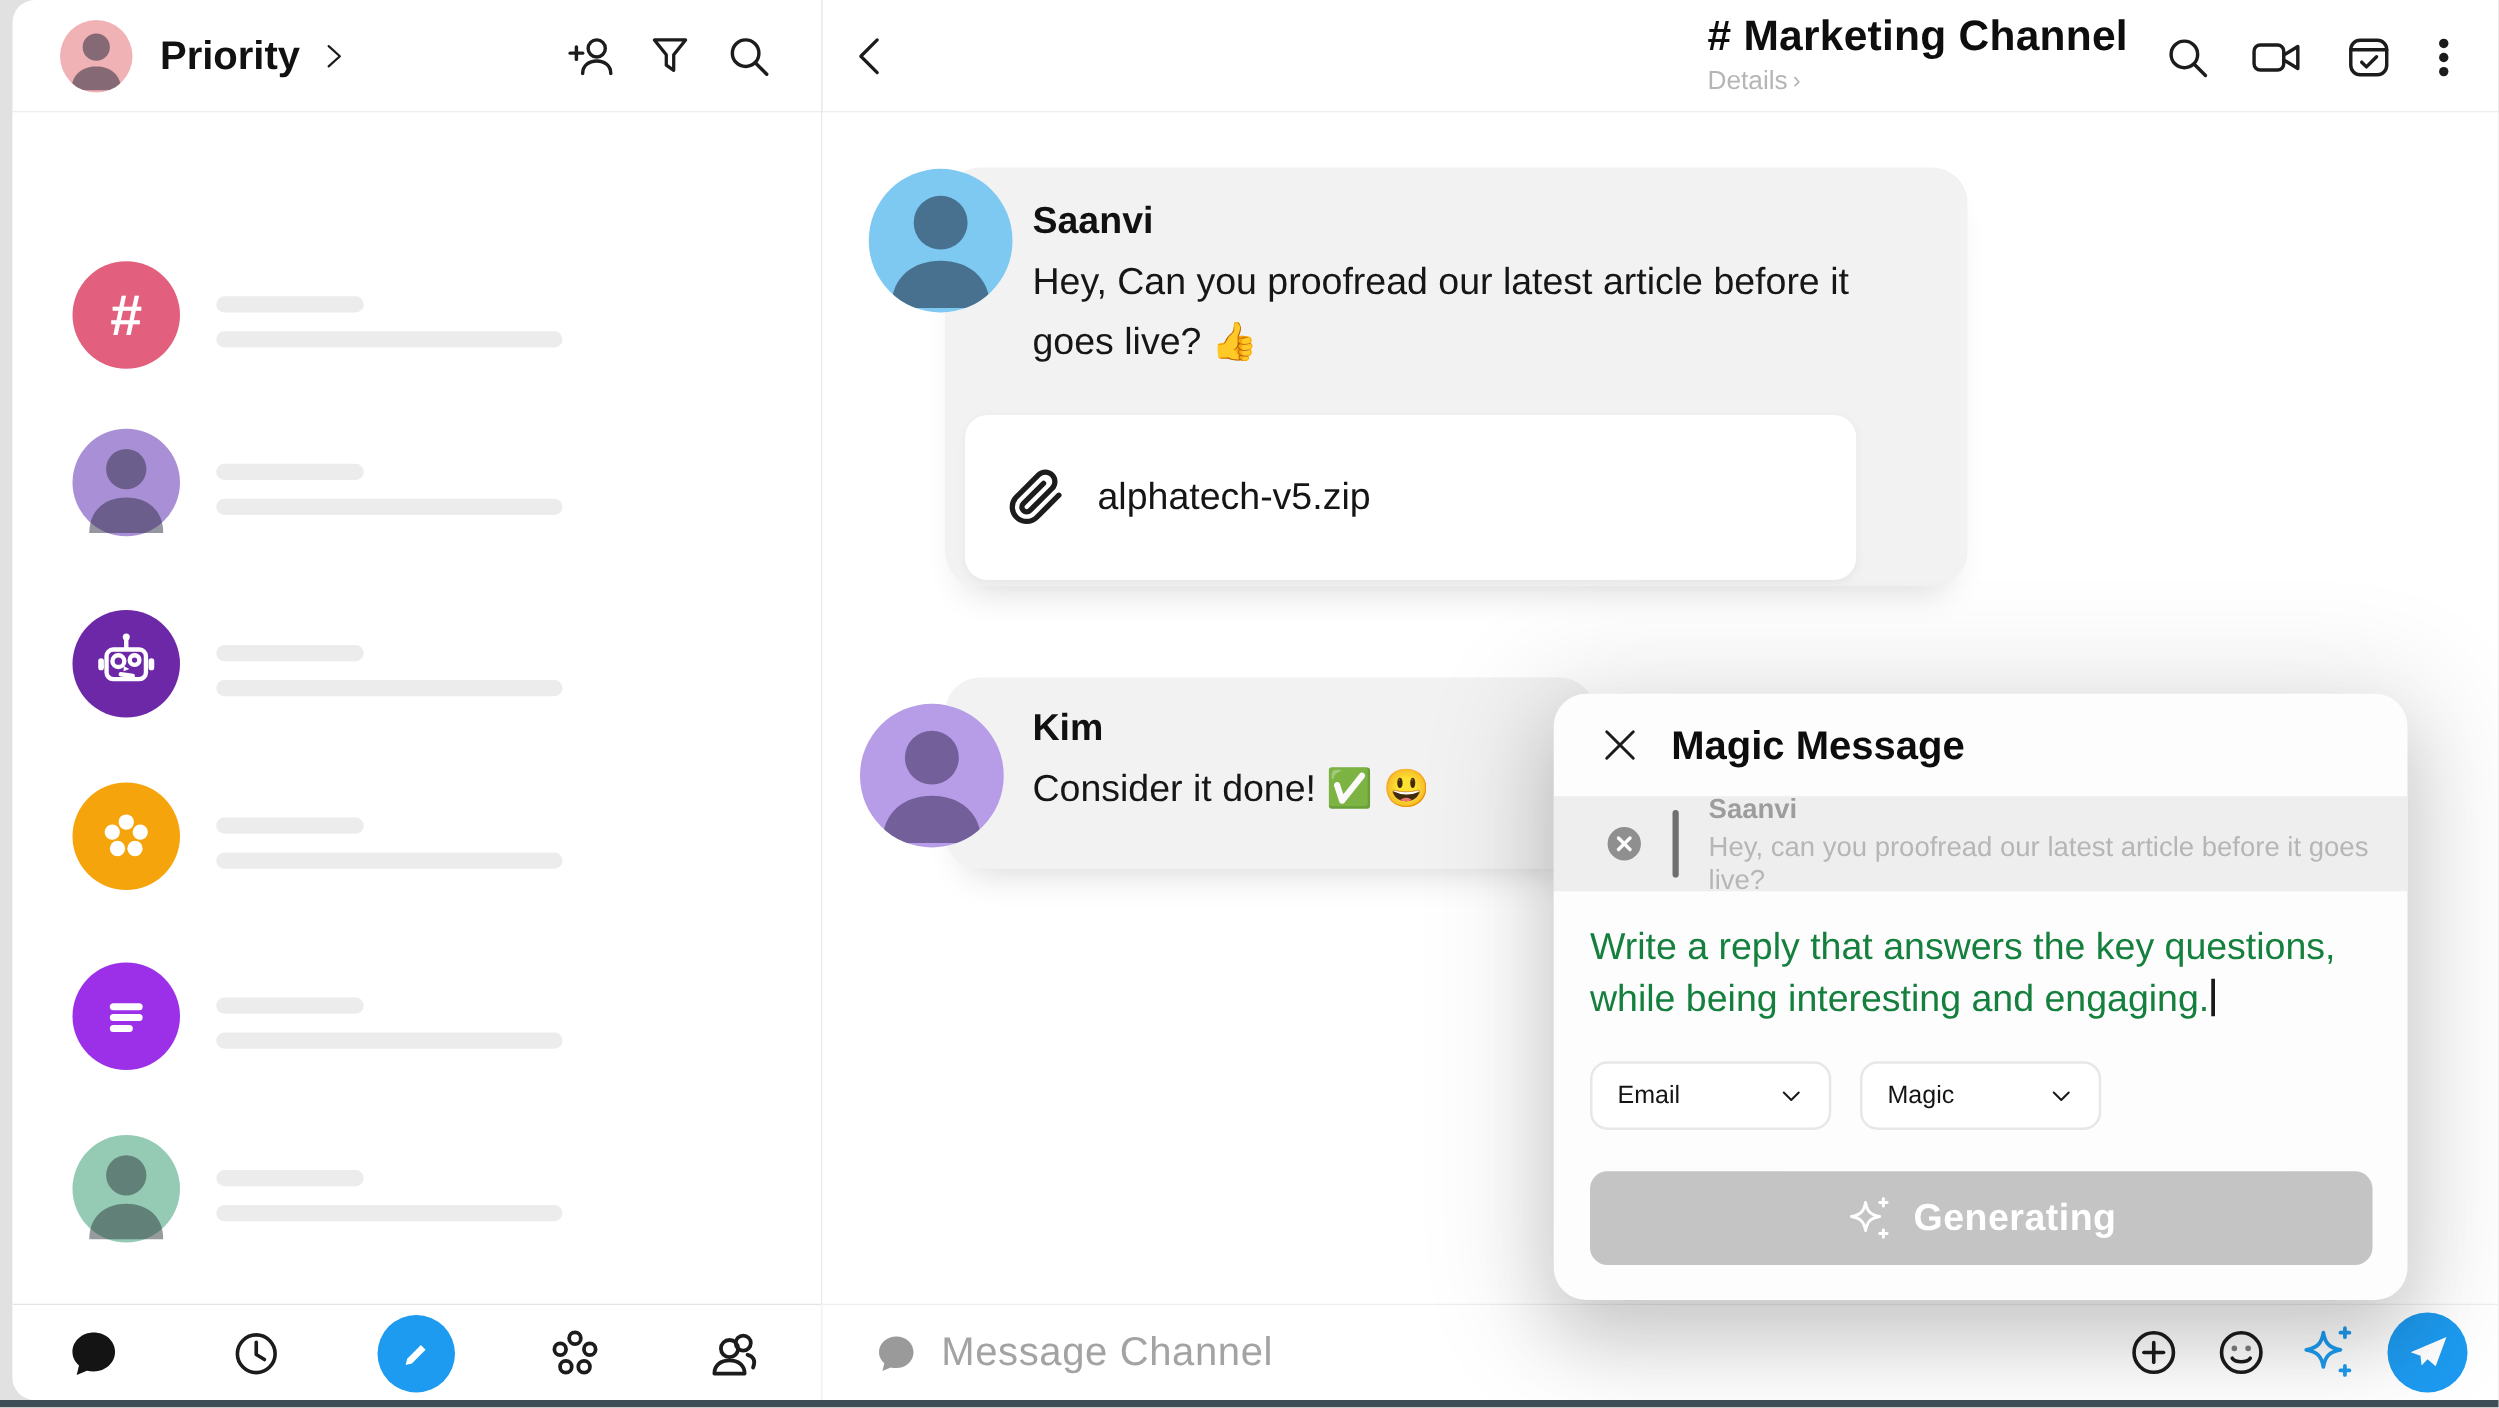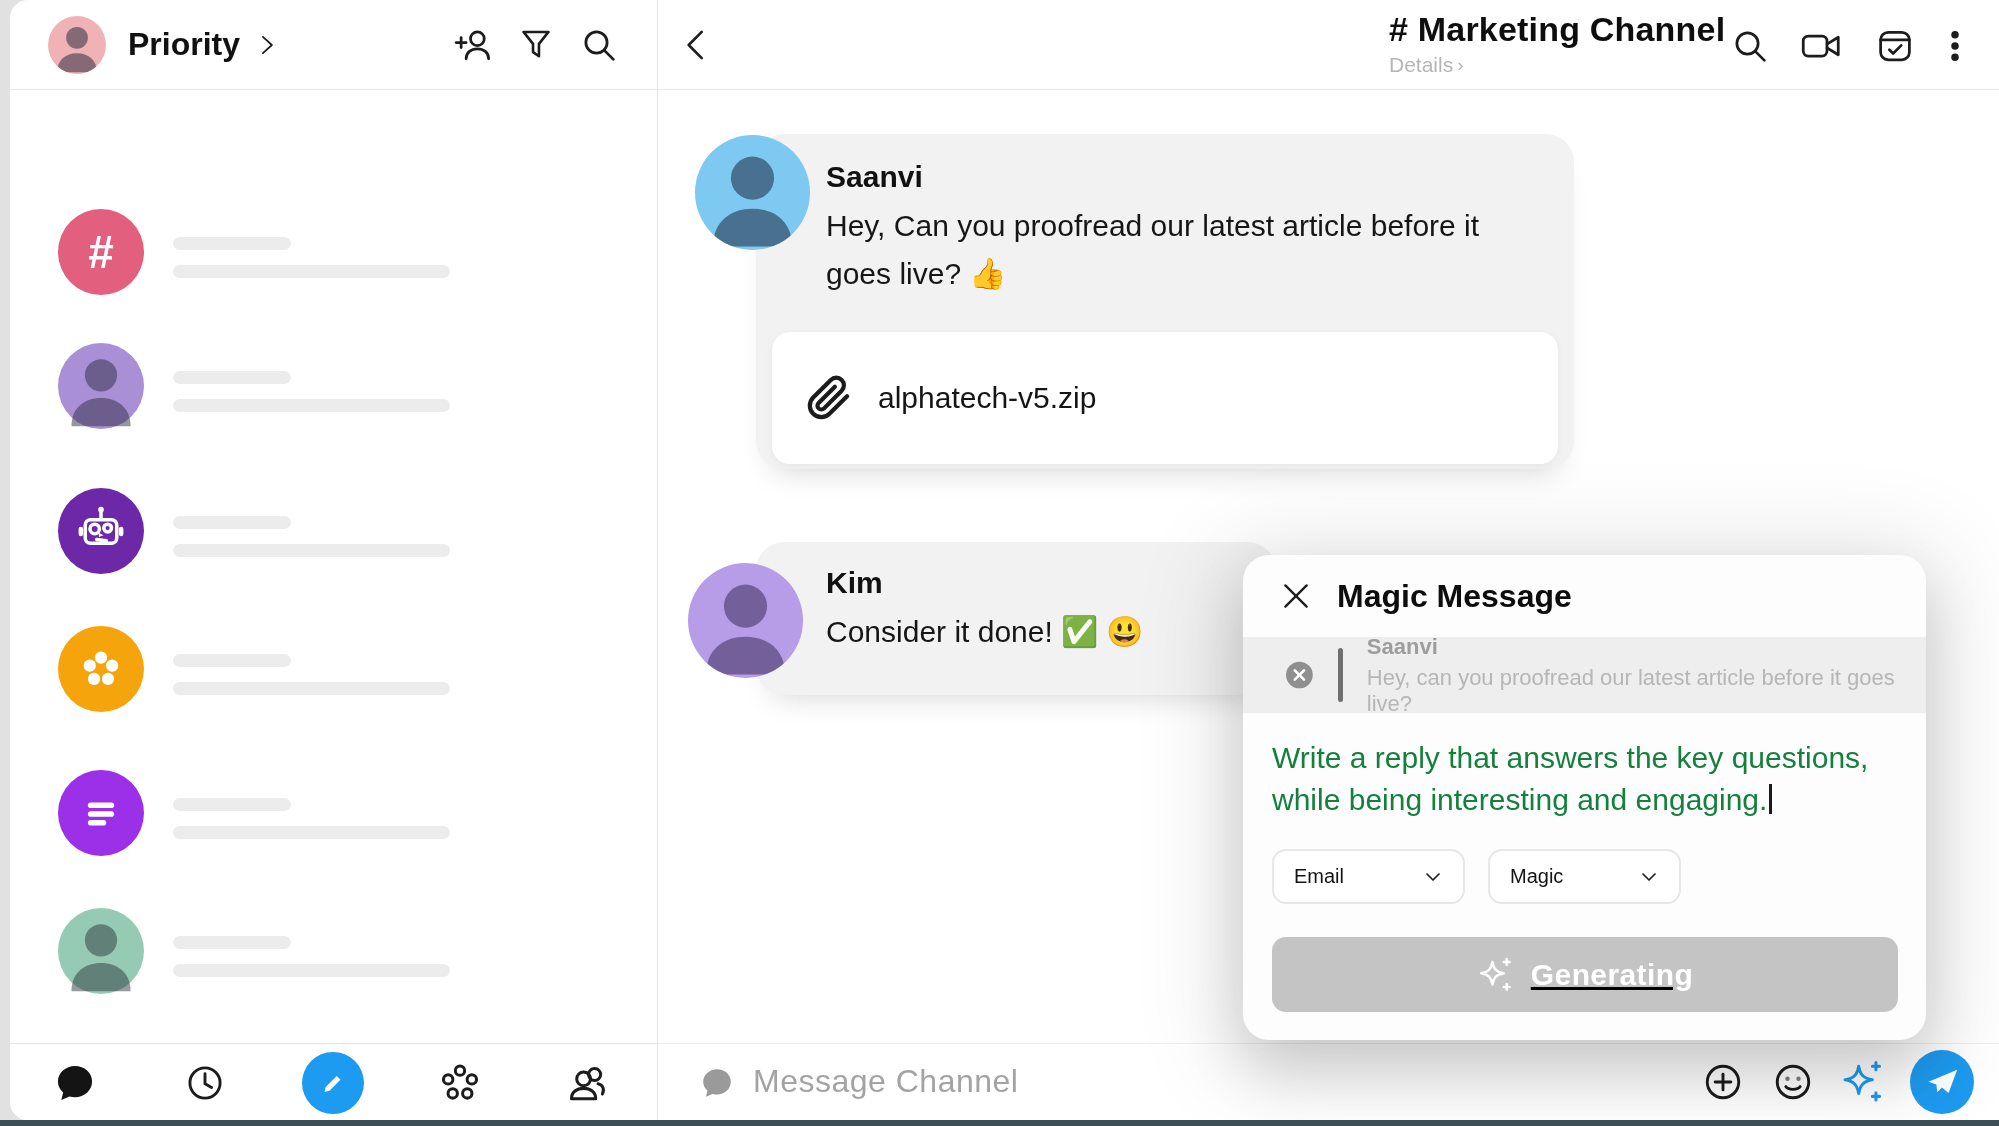--- a/index.html
+++ b/index.html
@@ -41,39 +41,39 @@
   .silhouette{width:100%;height:100%;}
 
   
   .tabbar{position:absolute;left:0;top:1043px;width:647px;height:77px;background:#fff;border-top:1px solid #e4e4e4;}
   .tab{position:absolute;top:0;height:77px;width:80px;display:flex;align-items:center;justify-content:center;transform:translateX(-50%);}
   .tab-pencil-circle{width:62px;height:62px;border-radius:50%;background:#1d9bf0;display:flex;align-items:center;justify-content:center;}
 
   
   .ch-header{position:absolute;left:648px;top:0;width:1341px;height:89px;}
   .back{position:absolute;left:668px;top:26px;}
-  .ch-titles{position:absolute;left:731px;top:10px;text-align:right;}
+  .ch-titles{position:absolute;left:708px;top:10px;text-align:right;}
   .ch-title{font-size:34px;font-weight:bold;color:#0e0e0e;letter-spacing:.2px;}
   .ch-sub{font-size:21px;color:#b5b5b5;margin-top:4px;display:flex;align-items:center;gap:4px;}
   .ch-sub .chev{font-size:19px;color:#b5b5b5;}
   .ch-icons{position:absolute;top:26px;display:flex;align-items:center;}
   .ch-icons .hicon{position:absolute;top:0;transform:translateX(-50%);}
 
   
   .chat{position:absolute;left:648px;top:90px;width:1341px;height:953px;background:#fff;}
   .msg-avatar{position:absolute;width:115px;height:115px;border-radius:50%;overflow:hidden;z-index:3;}
   .msg-avatar.saanvi{left:37px;top:45px;background:#7dc9f2;}
   .msg-avatar.kim{left:30px;top:473px;background:#b79ce8;}
   .bubble{position:absolute;background:#f2f2f2;border-radius:28px;z-index:2;
           box-shadow:0 18px 30px -16px rgba(0,0,0,.16);}
   .bubble.saanvi{left:98px;top:44px;width:818px;height:335px;padding:26px 30px 0 70px;}
   .bubble.kim{left:98px;top:452px;width:520px;height:153px;padding:24px 30px 0 70px;}
   .msg-name{font-size:30px;font-weight:bold;color:#111;}
   .msg-text{font-size:30px;color:#161616;line-height:48px;margin-top:8px;max-width:720px;}
-  .attach-card{position:absolute;left:16px;top:198px;width:786px;height:132px;background:#fff;border-radius:18px;
+  .attach-card{position:absolute;left:16px;top:198px;width:713px;height:132px;background:#fff;border-radius:18px;
                display:flex;align-items:center;padding:5px 34px;box-shadow:0 2px 8px rgba(0,0,0,.05);}
   .attach-name{font-size:30px;color:#151515;margin-left:26px;}
 
   
   .magic-panel{position:absolute;left:585px;top:465px;width:683px;height:485px;background:#fdfdfd;border-radius:26px;
                overflow:hidden;z-index:10;
                box-shadow:0 12px 90px 25px rgba(0,0,0,.10),0 30px 60px rgba(0,0,0,.14);}
   .mp-header{height:82px;display:flex;align-items:center;padding:0 36px;gap:24px;}
   .mp-title{font-size:32px;font-weight:bold;color:#0d0d0d;}
   .mp-quote{height:76px;background:#eeeeee;display:flex;align-items:center;padding-left:40px;}
@@ -81,21 +81,21 @@
   .mp-quote-texts{margin-left:24px;}
   .mp-quote-name{font-size:22px;font-weight:bold;color:#9d9d9d;}
   .mp-quote-text{font-size:22px;color:#b6b6b6;margin-top:5px;}
   .mp-prompt{margin:24px 28px 0 29px;font-size:30px;line-height:42px;color:#15803d;}
   .caret{display:inline-block;width:3px;height:30px;background:#1a1a1a;vertical-align:-4px;margin-left:2px;}
   .mp-selects{display:flex;gap:23px;margin:28px 0 0 29px;}
   .mp-select{width:193px;height:55px;border:2px solid #e7e7e7;border-radius:14px;background:#fff;
              display:flex;align-items:center;justify-content:space-between;padding:0 18px 0 20px;}
   .mp-select span{font-size:20px;color:#141414;}
   .mp-generate{margin:33px 0 0 29px;width:626px;height:75px;border-radius:14px;background:#c4c4c4;
-               display:flex;align-items:center;justify-content:center;gap:16px;text-decoration:underline;}
+               display:flex;align-items:center;justify-content:center;gap:16px;}
   .mp-generate span{font-size:30px;font-weight:bold;color:#ffffff;letter-spacing:.4px;}
 
   
   .composer{position:absolute;left:648px;top:1043px;width:1341px;height:77px;background:#fff;border-top:1px solid #efefef;}
   .composer-bubble{position:absolute;left:42px;top:22px;}
   .composer-ph{position:absolute;left:95px;top:19px;font-size:32px;color:#a3a3a3;letter-spacing:.5px;}
   .c-icon{position:absolute;top:50%;transform:translate(-50%,-50%);}
   .send-circle{width:64px;height:64px;border-radius:50%;background:#1d9bf0;display:flex;align-items:center;justify-content:center;}
 </style>
 </head>

